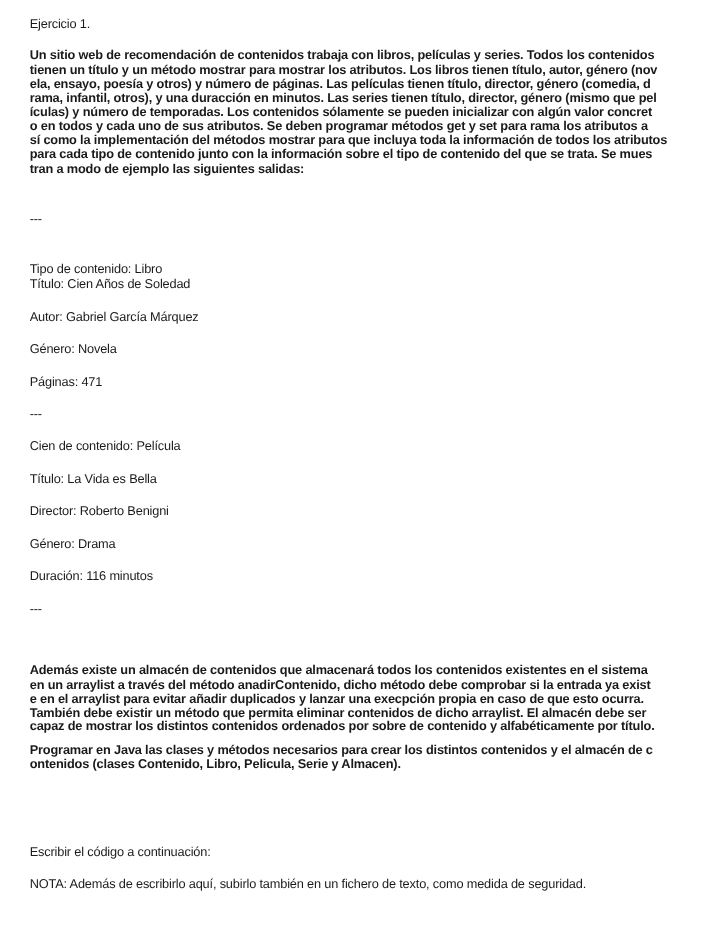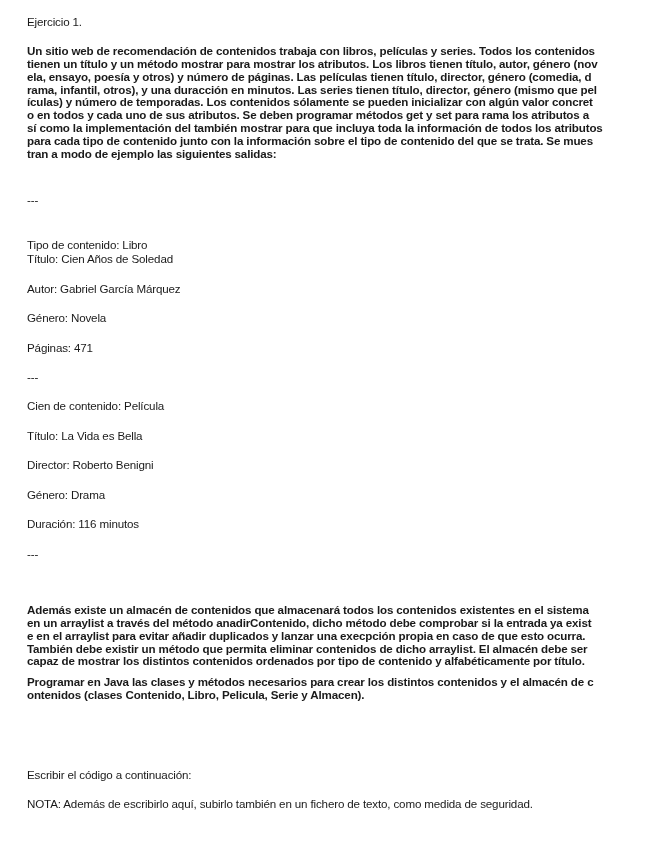--- a/index.html
+++ b/index.html
@@ -16,21 +16,21 @@
 <div class="page">
   <div class="line" style="top:15px">Ejercicio 1.</div>
 
   <div class="para" style="top:45px">
     <span>Un sitio web de recomendación de contenidos trabaja con libros, películas y  series. Todos los contenidos</span>
     <span>tienen un título y un método mostrar para mostrar los atributos. Los libros tienen título, autor,  género (nov</span>
     <span>ela, ensayo, poesía y otros) y número de páginas. Las películas tienen título, director, género (comedia, d</span>
     <span>rama, infantil, otros), y una duracción en minutos. Las series tienen título, director,  género (mismo que pel</span>
     <span>ículas) y número de temporadas. Los contenidos sólamente se pueden inicializar con algún valor concret</span>
     <span>o en todos y  cada uno de sus atributos. Se deben programar métodos get y  set para rama los atributos a</span>
-    <span>sí como la implementación del también mostrar para que incluya toda la información de todos los atributos</span>
+    <span>sí como la implementación del métodos mostrar para que incluya toda la información de todos los atributos</span>
     <span> para cada tipo de contenido junto con la información sobre el tipo de contenido del que se trata. Se mues</span>
     <span>tran a modo de ejemplo las siguientes salidas:</span>
   </div>
 
   <div class="line" style="top:193px">---</div>
   <div class="line" style="top:238px">Tipo de contenido: Libro</div>
   <div class="line" style="top:252px">Título: Cien Años de Soledad</div>
   <div class="line" style="top:282px">Autor: Gabriel García Márquez</div>
   <div class="line" style="top:311px">Género: Novela</div>
   <div class="line" style="top:341px">Páginas: 471</div>
@@ -41,21 +41,21 @@
   <div class="line" style="top:458px">Director: Roberto Benigni</div>
   <div class="line" style="top:488px">Género: Drama</div>
   <div class="line" style="top:517px">Duración: 116 minutos</div>
   <div class="line" style="top:547px">---</div>
 
   <div class="para" style="top:604px">
     <span>Además existe un almacén de contenidos que almacenará todos los contenidos existentes en el sistema</span>
     <span>en un arraylist a través del método anadirContenido, dicho método debe comprobar si la entrada ya exist</span>
     <span>e en el arraylist para evitar añadir duplicados y lanzar una execpción propia en caso de que esto ocurra.</span>
     <span>También debe existir un método que permita eliminar contenidos de dicho arraylist. El almacén debe ser</span>
-    <span>capaz de mostrar los distintos contenidos ordenados por tipo de contenido y alfabéticamente por título.</span>
+    <span>capaz de mostrar los distintos contenidos ordenados por sobre de contenido y alfabéticamente por título.</span>
   </div>
 
   <div class="para" style="top:676px">
     <span>Programar en Java las clases y  métodos necesarios para crear los distintos contenidos y el almacén de c</span>
     <span>ontenidos (clases Contenido, Libro, Pelicula, Serie y Almacen).</span>
   </div>
 
   <div class="line" style="top:768px">Escribir el código a continuación:</div>
   <div class="line" style="top:797px">NOTA: Además de escribirlo aquí, subirlo también en un fichero de texto, como medida de seguridad.</div>
 </div>

